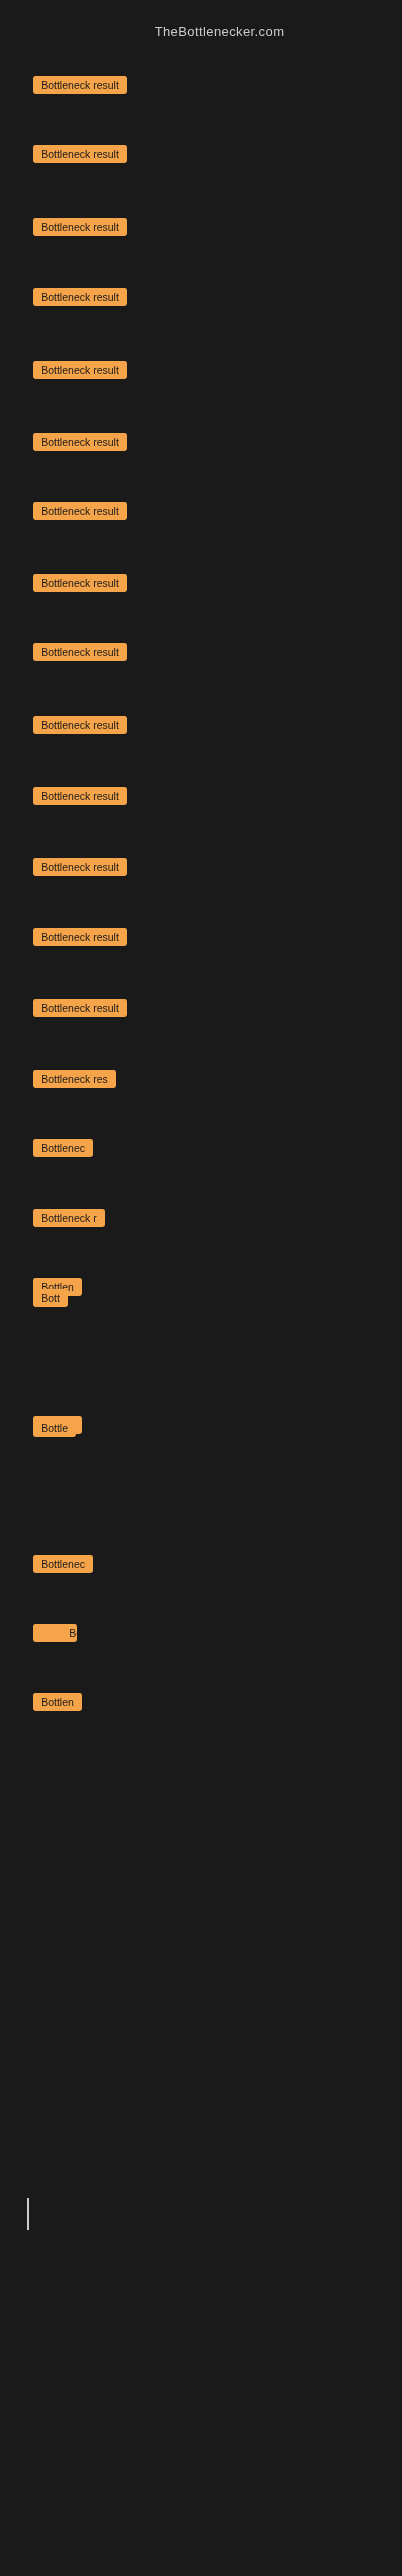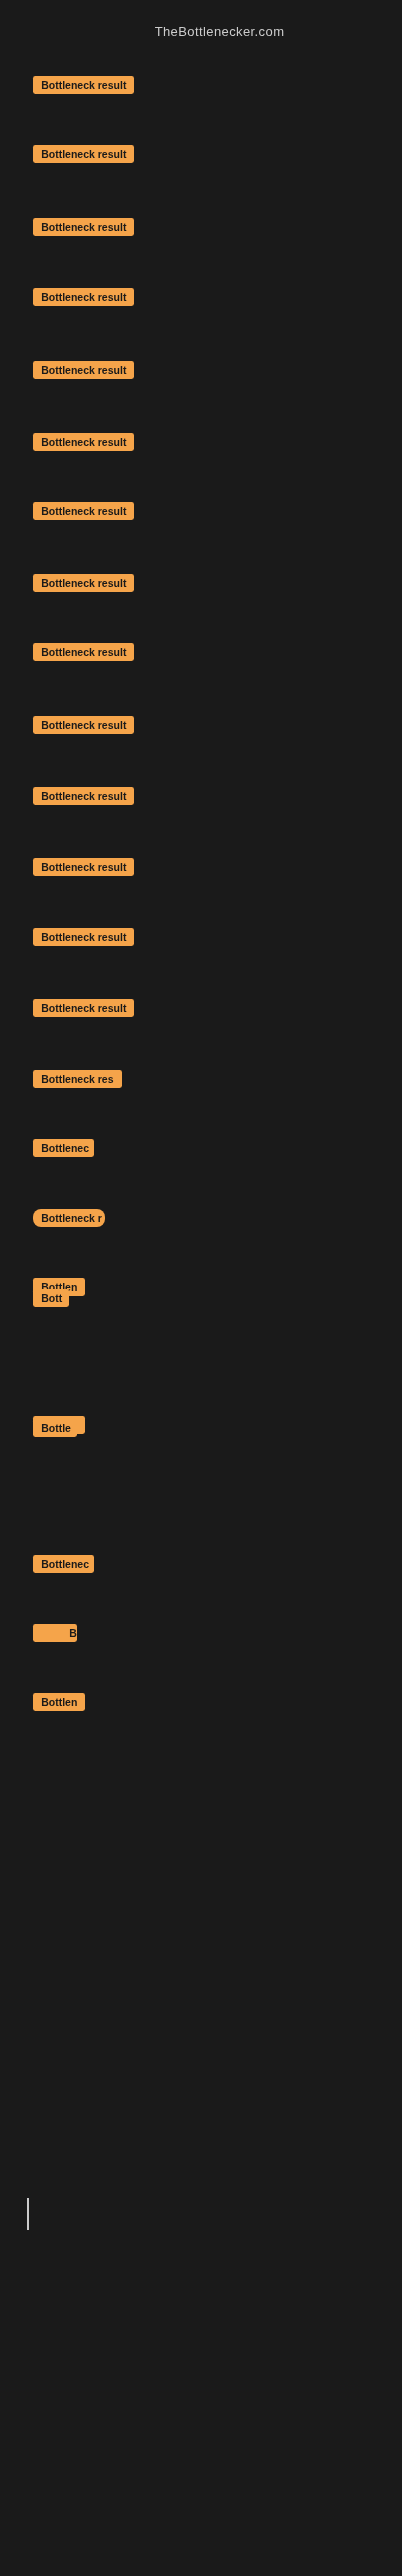--- a/index.html
+++ b/index.html
@@ -22,21 +22,21 @@
       font-size: 13px;
       padding: 6.4px 0 9.7px 0;
       letter-spacing: 0.4px;
     }
 
     .bottleneck-badge {
       display: inline-block;
       background-color: #f5a44a;
       color: #1a1a1a;
       font-size: 10.5px;
-      font-weight: bold;
+      font-weight: normal;
       padding: 3.2px 8px;
       border-radius: 2.4px;
       white-space: nowrap;
       overflow: hidden;
     }
 
     .cursor-line {
       position: absolute;
       left: 3.2px;
       width: 1.6px;
@@ -62,21 +62,21 @@
     <div style="position: absolute; top: 472px; left: 3.2px;"><span class="bottleneck-badge" style="max-width: 105px;">Bottleneck result</span></div>
     <div style="position: absolute; top: 544px; left: 3.2px;"><span class="bottleneck-badge" style="max-width: 105px;">Bottleneck result</span></div>
     <div style="position: absolute; top: 613px; left: 3.2px;"><span class="bottleneck-badge" style="max-width: 105px;">Bottleneck result</span></div>
     <div style="position: absolute; top: 686px; left: 3.2px;"><span class="bottleneck-badge" style="max-width: 105px;">Bottleneck result</span></div>
     <div style="position: absolute; top: 757px; left: 3.2px;"><span class="bottleneck-badge" style="max-width: 105px;">Bottleneck result</span></div>
     <div style="position: absolute; top: 828px; left: 3.2px;"><span class="bottleneck-badge" style="max-width: 105px;">Bottleneck result</span></div>
     <div style="position: absolute; top: 898px; left: 3.2px;"><span class="bottleneck-badge" style="max-width: 105px;">Bottleneck result</span></div>
     <div style="position: absolute; top: 969px; left: 3.2px;"><span class="bottleneck-badge" style="max-width: 105px;">Bottleneck result</span></div>
     <div style="position: absolute; top: 1040px; left: 3.2px;"><span class="bottleneck-badge" style="max-width: 89px;">Bottleneck res</span></div>
     <div style="position: absolute; top: 1109px; left: 3.2px;"><span class="bottleneck-badge" style="max-width: 61px;">Bottlenec</span></div>
-    <div style="position: absolute; top: 1179px; left: 3.2px;"><span class="bottleneck-badge" style="max-width: 72px; border-radius: 8px;">Bottleneck r</span></div>
+    <div style="position: absolute; top: 1179px; left: 3.2px;"><span class="bottleneck-badge" style="max-width: 72px;">Bottleneck r</span></div>
     <div style="position: absolute; top: 1248px; left: 3.2px;"><span class="bottleneck-badge" style="max-width: 52px;">Bottlen</span></div>
     <div style="position: absolute; top: 1259px; left: 3.2px;"><span class="bottleneck-badge" style="max-width: 36px;">Bott</span></div>
     <div style="position: absolute; top: 1386px; left: 3.2px;"><span class="bottleneck-badge" style="max-width: 55px;">Bottlen</span></div>
     <div style="position: absolute; top: 1389px; left: 3.2px;"><span class="bottleneck-badge" style="max-width: 44px;">Bottle</span></div>
     <div style="position: absolute; top: 1525px; left: 3.2px;"><span class="bottleneck-badge" style="max-width: 61px;">Bottlenec</span></div>
     <div style="position: absolute; top: 1594px; left: 3.2px;"><span class="bottleneck-badge" style="max-width: 31px; padding-left: 36px;">Bot</span></div>
     <div style="position: absolute; top: 1663px; left: 3.2px;"><span class="bottleneck-badge" style="max-width: 52px;">Bottlen</span></div>
   </div>
 
 

